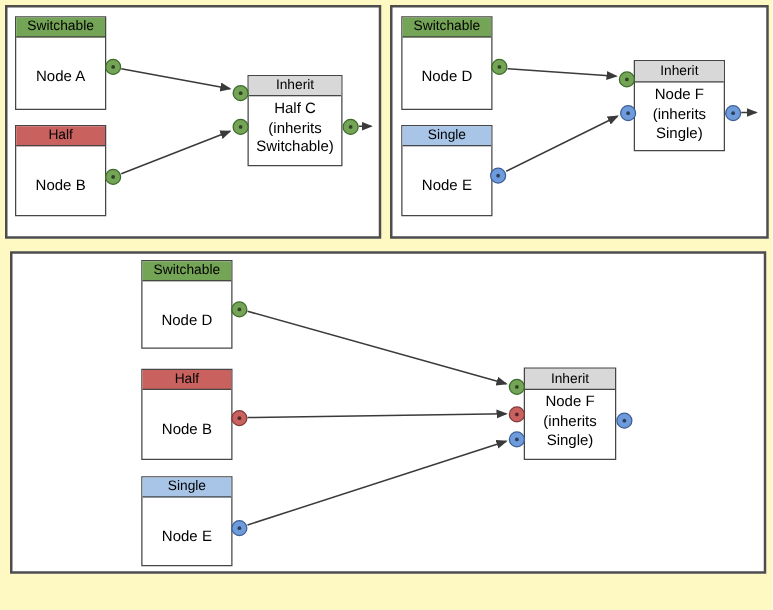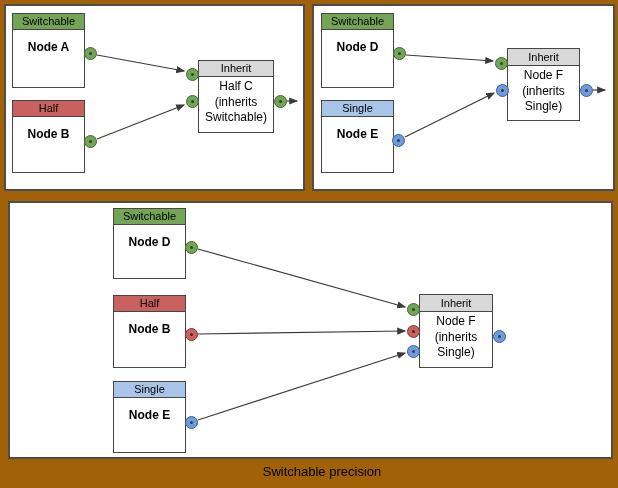--- a/index.html
+++ b/index.html
@@ -2,21 +2,21 @@
 <html><head>
 <meta charset="utf-8">
 <style>
   * { box-sizing: border-box; margin: 0; padding: 0; }
   html, body { background: #ffffff; }
   body { font-family: "Liberation Sans", sans-serif; color: #000; }
   .stage {
     position: relative;
     width: 618px;
     height: 488px;
-    background: #a16207;
+    background: #fef9c3;
     overflow: hidden;
   }
   .panel {
     position: absolute;
     border: 2px solid #4d4d4d;
     background: #ffffff;
     z-index: 0;
   }
   .node {
     position: absolute;
@@ -29,22 +29,21 @@
     border-bottom: 1.5px solid #464646;
     text-align: center;
     font-size: 11px;
     line-height: 15px;
     overflow: hidden;
   }
   .hdr-tall { height: 17px; line-height: 16px; }
   .title {
     text-align: center;
     font-size: 12px;
-    padding-top: 10px;
-    font-weight: bold;
+    padding-top: 24px;
   }
   .lines {
     text-align: center;
     font-size: 12px;
     line-height: 15.5px;
     padding-top: 2px;
   }
   .lines span { display: block; }
   .port {
     position: absolute;
@@ -176,15 +175,14 @@
     </div>
   </div>
   <div class="port port-green" style="left: 184.5px; top: 240.5px; background-color: rgb(116, 164, 85);"></div>
   <div class="port port-red" style="left: 184.5px; top: 327.5px; background-color: rgb(201, 98, 95);"></div>
   <div class="port port-blue" style="left: 184.5px; top: 415.5px; background-color: rgb(110, 155, 220);"></div>
   <div class="port port-green" style="left: 406.5px; top: 302.5px; background-color: rgb(116, 164, 85);"></div>
   <div class="port port-red" style="left: 406.5px; top: 324.5px; background-color: rgb(201, 98, 95);"></div>
   <div class="port port-blue" style="left: 406.5px; top: 344.5px; background-color: rgb(110, 155, 220);"></div>
   <div class="port port-blue" style="left: 492.5px; top: 329.5px; background-color: rgb(110, 155, 220);"></div>
 
-  <div class="caption">Switchable precision</div>
 
 </div>
 
 </body></html>

